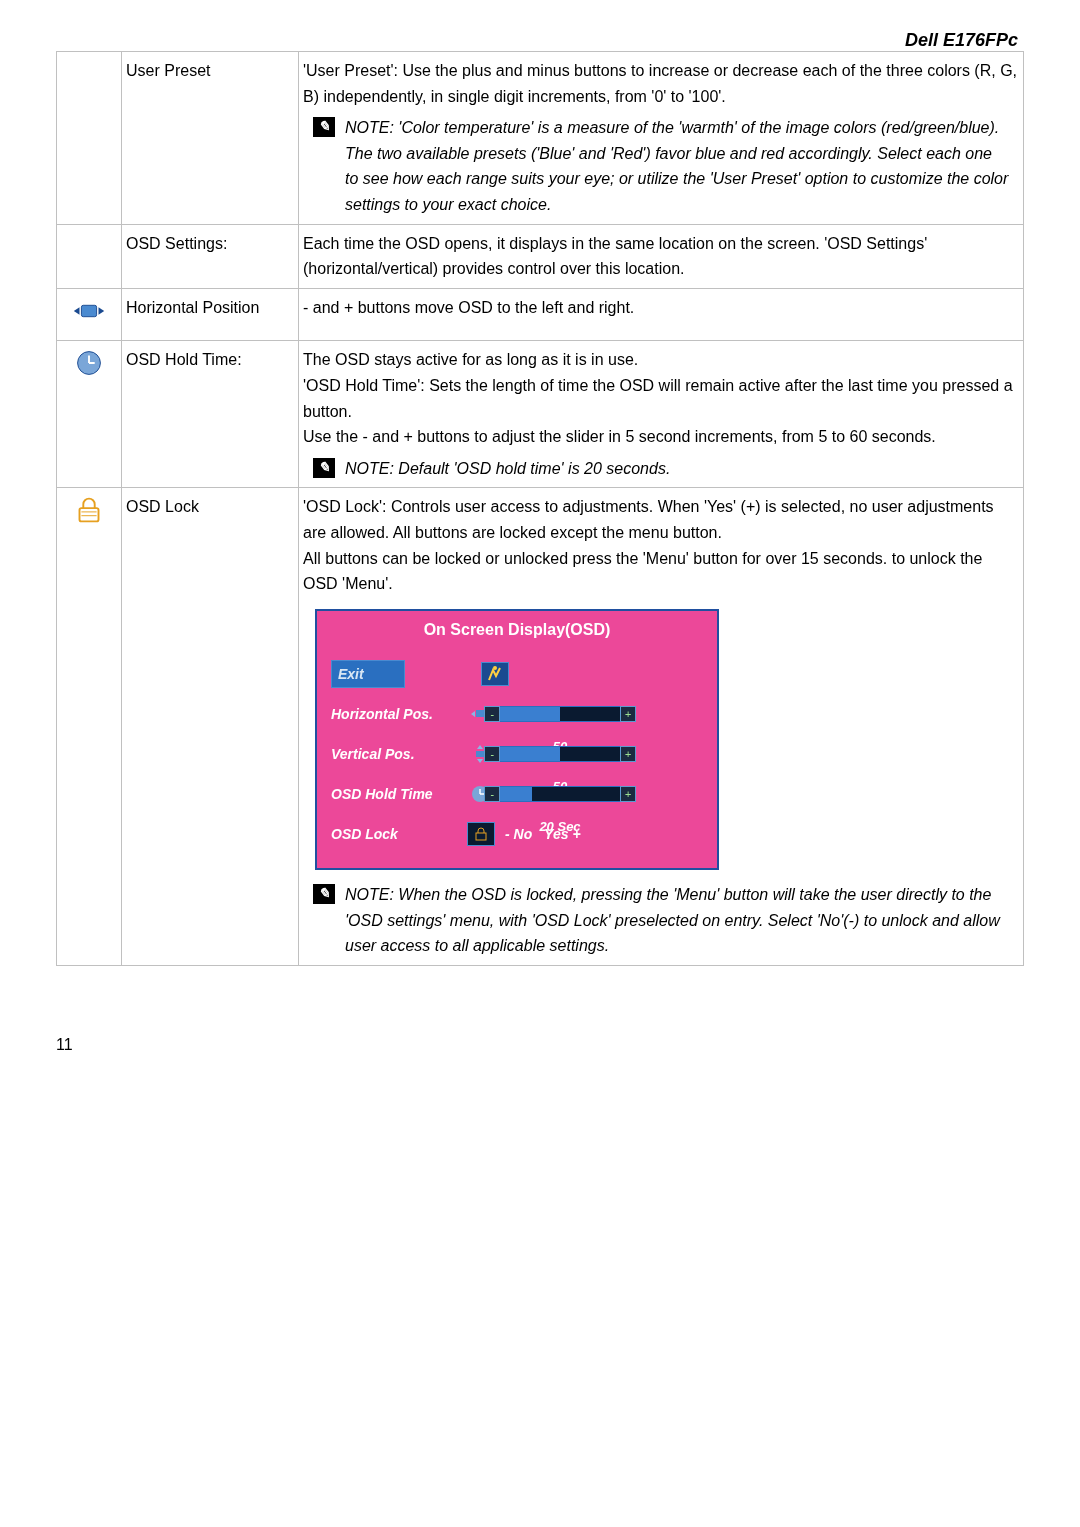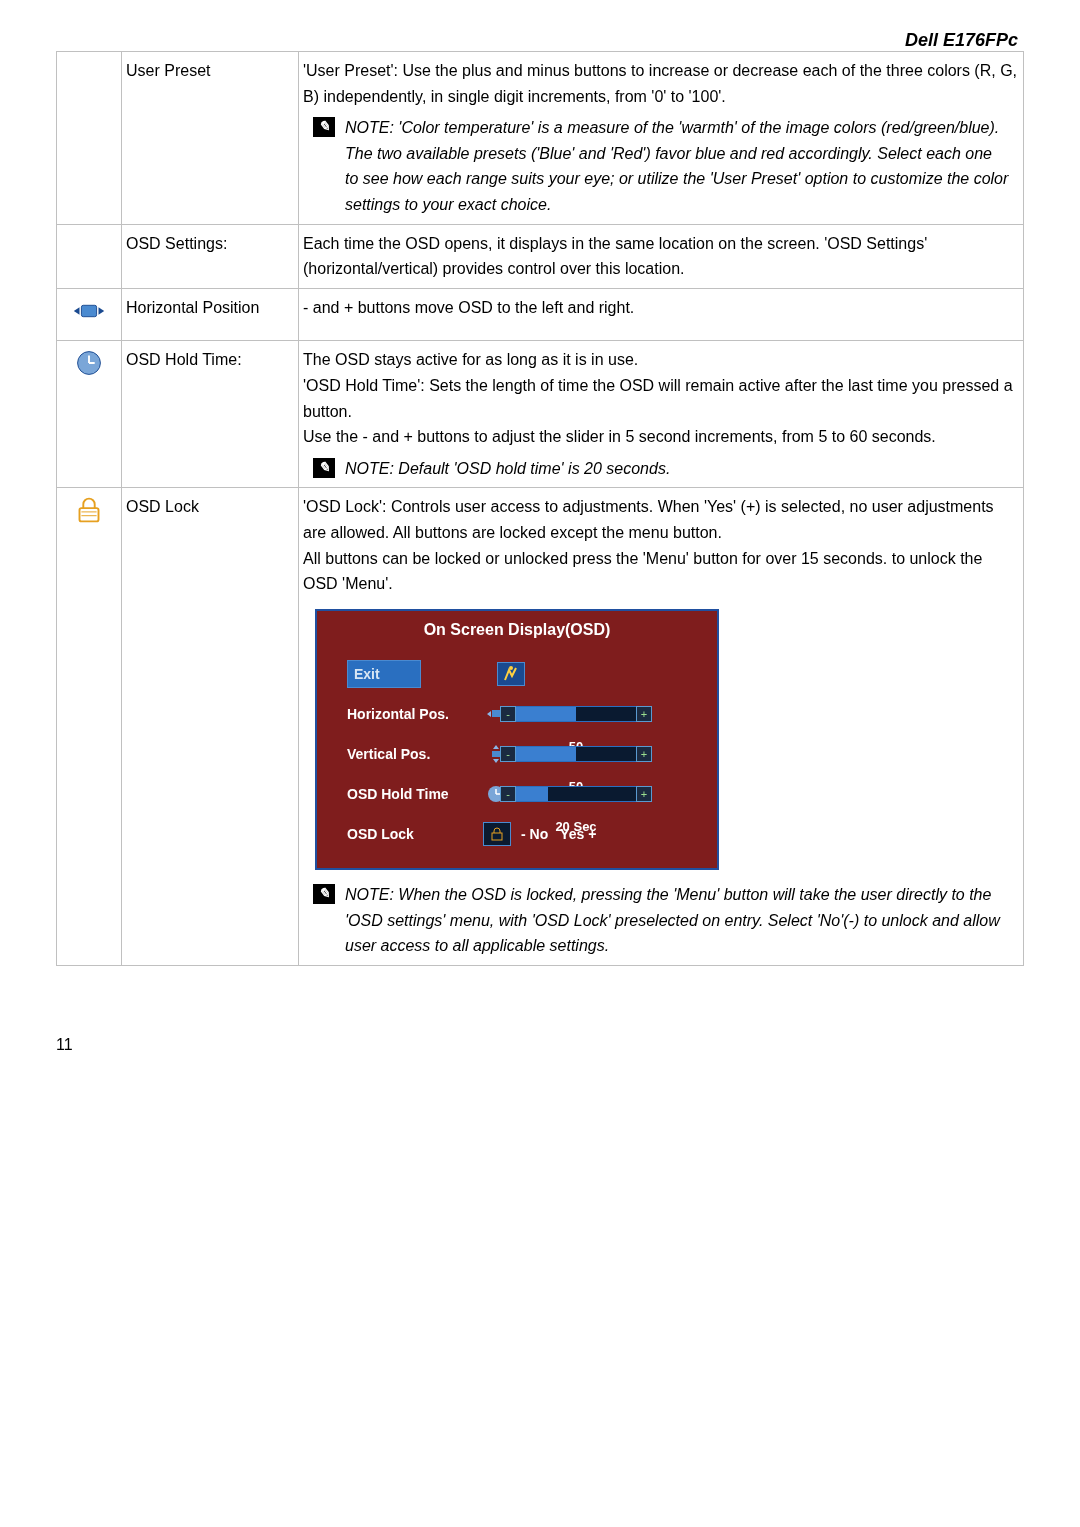--- a/index.html
+++ b/index.html
@@ -63,31 +63,31 @@
     margin-right: 10px;
     flex-shrink: 0;
     margin-top: 2px;
     font-family: Georgia, serif;
   }
   .note-text { font-style: italic; }
   .osd-box {
     width: 400px;
     margin: 12px 0 12px 12px;
     border: 2px solid #2050a0;
-    background: #7f1d1d;
+    background: #ec4899;
     color: #fff;
     font-family: Arial, sans-serif;
   }
   .osd-title {
     text-align: center;
     font-weight: bold;
     font-size: 16px;
     padding: 6px 0;
   }
-  .osd-body { padding: 6px 14px 14px 30px; }
+  .osd-body { padding: 6px 14px 14px 14px; font-style: italic; }
   .osd-row {
     display: flex;
     align-items: center;
     height: 40px;
   }
   .osd-row .lbl {
     width: 130px;
     font-weight: bold;
     font-size: 14px;
   }

